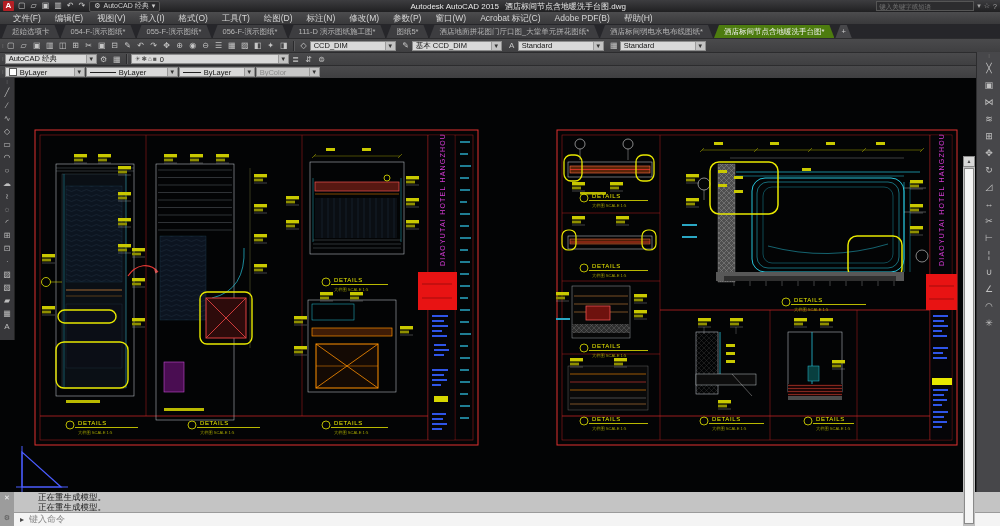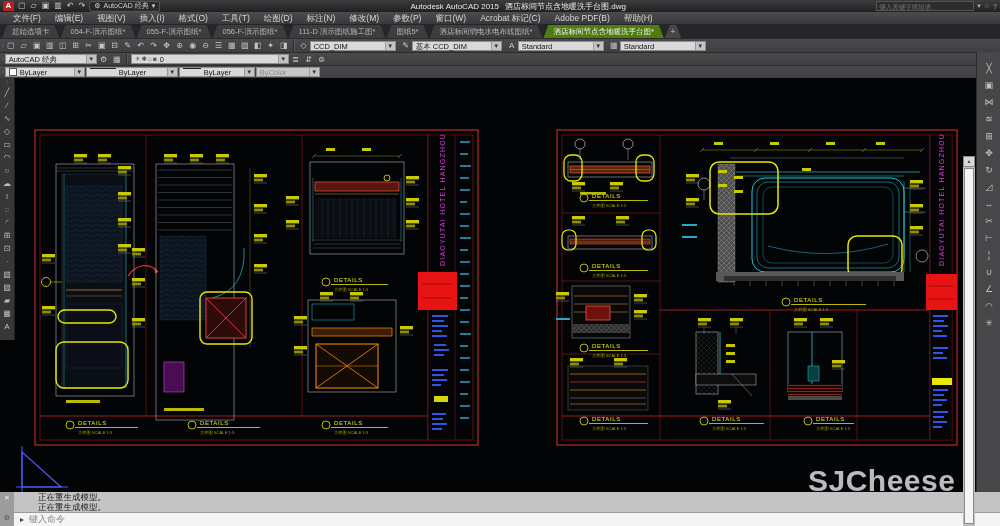--- a/index.html
+++ b/index.html
@@ -41,21 +41,21 @@
   
   .tbrow{position:absolute;left:0;width:1000px;background:linear-gradient(#4a4a4c,#3f3f41);
     display:flex;align-items:center;gap:1px;padding:0 2px;box-sizing:border-box;
     border-top:1px solid #2c2c2e;}
   #tb-standard{top:38px;height:14px;}
   #tb-layers{top:52px;height:13px;}
   #tb-props{top:65px;height:13px;}
   .tbtn{width:12px;height:11px;text-align:center;line-height:11px;font-size:8px;color:#c6c6c6;
     border-radius:1px;flex:0 0 auto;cursor:default;}
   .sep{width:1px;height:10px;background:#2a2a2c;border-right:1px solid #5a5a5c;margin:0 2px;flex:0 0 auto;}
-  .combo{display:flex;align-items:flex-start;height:10px;background:#d9d9d9;border:1px solid #8e8e8e;
+  .combo{display:flex;align-items:center;height:10px;background:#d9d9d9;border:1px solid #8e8e8e;
     font-size:7.5px;color:#141414;padding-left:3px;box-sizing:border-box;flex:0 0 auto;}
   .combo .arrow{margin-left:auto;width:9px;height:100%;background:#c3c3c3;border-left:1px solid #9a9a9a;
     font-size:6px;line-height:9px;text-align:center;color:#333;}
   .combo.disabled{background:#c7c7c7;color:#8a8a8a;}
   .swatch{width:6px;height:6px;background:#ffffff;border:1px solid #555;margin-right:3px;}
   .ls{border-top:1.5px solid #222;width:26px;margin-right:3px;}
   .ls.thin{border-top-width:1px;width:18px;}
   .mini-ico{font-size:6.5px;color:#555;margin-right:2px;}
   #layer-combo .mini-ico{margin-right:1px;}
   .field{display:flex;align-items:center;flex:0 0 auto;}
@@ -162,20 +162,21 @@
     </div>
 
   <div id="filetabs">
 
   <span class="tab">起始选项卡</span>
       <span class="tab">054-F-演示图纸*</span>
       <span class="tab">055-F-演示图纸*</span>
       <span class="tab">056-F-演示图纸*</span>
       <span class="tab">111-D 演示图纸施工图*</span>
       <span class="tab">图纸5*</span>
+      <span class="tab">酒店地面拼花图门厅口图_大堂单元拼花图纸*</span>
       <span class="tab">酒店标间弱电水电布线图纸*</span>
       <span class="tab active">酒店标间节点含地暖洗手台图*</span>
       <span class="tab plus">+</span>
     </div>
 
   <div id="tb-standard" class="tbrow">
     <span class="grip" style="color:#8a8a8a;font-size:6px;">⁞</span>
     <div style="display:flex;gap:1px;">
 
     <span class="tbtn">▢</span>
@@ -703,14 +704,13 @@
 
     <div>正在重生成模型。</div>
         <div>正在重生成模型。</div>
       </div>
     <div id="cmd-input">
       <span class="tri">▸</span>
       <span>键入命令</span>
     </div>
   </div>
 
-  <div id="watermark">SJCheese</div>
 </div>
 
 </body></html>

